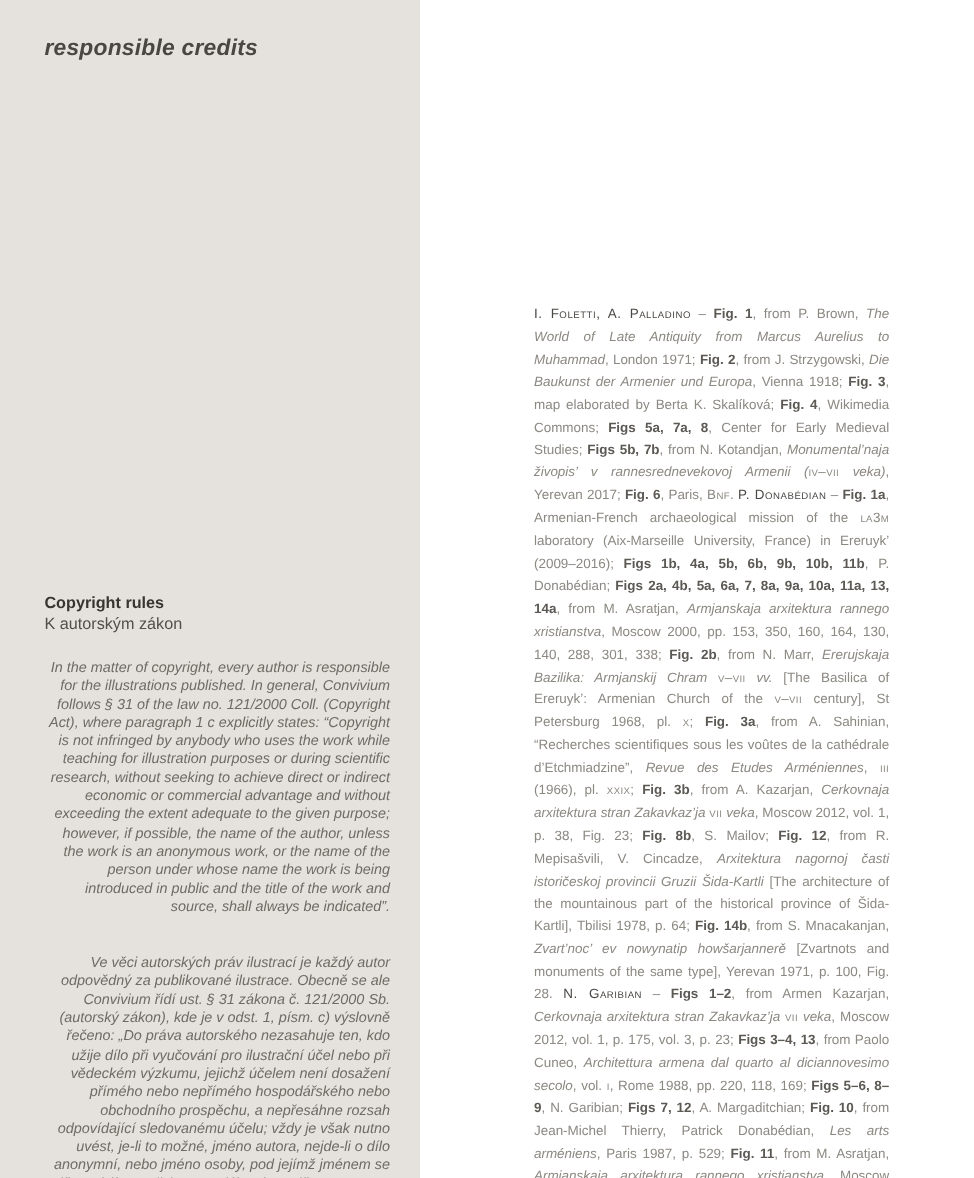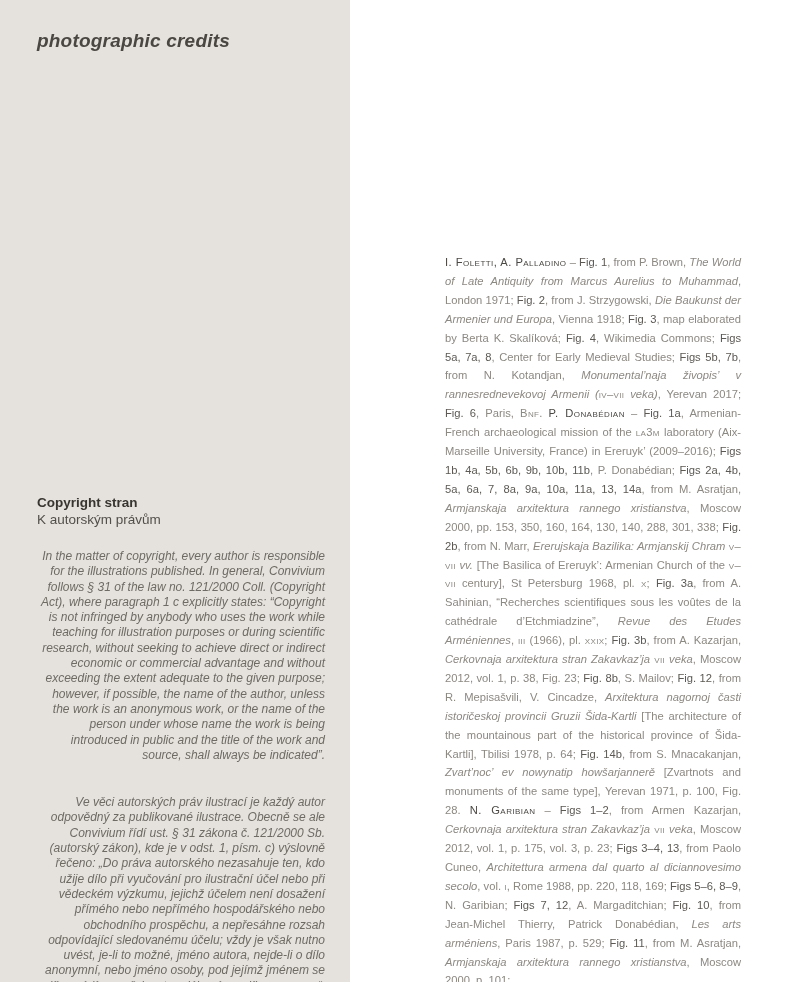--- a/index.html
+++ b/index.html
@@ -63,37 +63,37 @@
     position: absolute;
     left: 445px; top: 253px;
     width: 296px;
     margin: 0;
     font-size: 11.2px;
     line-height: 18.9px;
     color: #8c8882;
     text-align: justify;
   }
   .seg-r { }
-  .seg-b { font-weight: 400; color: #5c5954; }
+  .seg-b { font-weight: 700; color: #5c5954; }
   .seg-i { font-style: italic; }
   .seg-sc { font-variant: small-caps; letter-spacing: 0.03em; }
   .seg-scb { font-variant: small-caps; font-weight: 400; color: #4b4844; letter-spacing: 0.04em; }
   .seg-isc { font-variant: small-caps; letter-spacing: 0.03em; }
 </style>
 </head>
 <body>
 
 <div class="page">
 
   <aside class="left-panel">
-    <h1 class="page-title">photographic credits</h1>
+    <h1 class="page-title">responsible credits</h1>
 
     <section class="copyright-block">
-      <h2 class="copyright-heading-en">Copyright stran</h2>
-      <h3 class="copyright-heading-cs">K autorským právům</h3>
+      <h2 class="copyright-heading-en">Copyright rules</h2>
+      <h3 class="copyright-heading-cs">K autorským zákon</h3>
       <p class="copyright-para first">In the matter of copyright, every author is responsible for the illustrations published. In general, Convivium follows § 31 of the law no. 121/2000 Coll. (Copyright Act), where paragraph 1 c explicitly states: “Copyright is not infringed by anybody who uses the work while teaching for illustration purposes or during scientific research, without seeking to achieve direct or indirect economic or commercial advantage and without exceeding the extent adequate to the given purpose; however, if possible, the name of the author, unless the work is an anonymous work, or the name of the person under whose name the work is being introduced in public and the title of the work and source, shall always be indicated”.</p>
       <p class="copyright-para second">Ve věci autorských práv ilustrací je každý autor odpovědný za publikované ilustrace. Obecně se ale Convivium řídí ust. § 31 zákona č. 121/2000 Sb. (autorský zákon), kde je v odst. 1, písm. c) výslovně řečeno: „Do práva autorského nezasahuje ten, kdo užije dílo při vyučování pro ilustrační účel nebo při vědeckém výzkumu, jejichž účelem není dosažení přímého nebo nepřímého hospodářského nebo obchodního prospěchu, a nepřesáhne rozsah odpovídající sledovanému účelu; vždy je však nutno uvést, je-li to možné, jméno autora, nejde-li o dílo anonymní, nebo jméno osoby, pod jejímž jménem se dílo uvádí na veřejnost, a dále název díla a pramen“.</p>
     </section>
   </aside>
 
   <main>
     <p class="credits"><span class="seg-scb">I. Foletti, A. Palladino</span><span class="seg-r"> – </span><span class="seg-b">Fig. 1</span><span class="seg-r">, from P. Brown, </span><span class="seg-i">The World of Late Antiquity from Marcus Aurelius to Muhammad</span><span class="seg-r">, London 1971; </span><span class="seg-b">Fig. 2</span><span class="seg-r">, from J. Strzygowski, </span><span class="seg-i">Die Baukunst der Armenier und Europa</span><span class="seg-r">, Vienna 1918; </span><span class="seg-b">Fig. 3</span><span class="seg-r">, map elaborated by Berta K. Skalíková; </span><span class="seg-b">Fig. 4</span><span class="seg-r">, Wikimedia Commons; </span><span class="seg-b">Figs 5a, 7a, 8</span><span class="seg-r">, Center for Early Medieval Studies; </span><span class="seg-b">Figs 5b, 7b</span><span class="seg-r">, from N. Kotandjan, </span><span class="seg-i">Monumental’naja živopis’ v rannesrednevekovoj Armenii (</span><span class="seg-isc">iv–vii</span><span class="seg-i"> veka)</span><span class="seg-r">, Yerevan 2017; </span><span class="seg-b">Fig. 6</span><span class="seg-r">, Paris, </span><span class="seg-sc">Bnf</span><span class="seg-r">. </span><span class="seg-scb">P. Donabédian</span><span class="seg-r"> – </span><span class="seg-b">Fig. 1a</span><span class="seg-r">, Armenian-French archaeological mission of the </span><span class="seg-sc">la3m</span><span class="seg-r"> laboratory (Aix-Marseille University, France) in Ereruyk’ (2009–2016); </span><span class="seg-b">Figs 1b, 4a, 5b, 6b, 9b, 10b, 11b</span><span class="seg-r">, P. Donabédian; </span><span class="seg-b">Figs 2a, 4b, 5a, 6a, 7, 8a, 9a, 10a, 11a, 13, 14a</span><span class="seg-r">, from M. Asratjan, </span><span class="seg-i">Armjanskaja arxitektura rannego xristianstva</span><span class="seg-r">, Moscow 2000, pp. 153, 350, 160, 164, 130, 140, 288, 301, 338; </span><span class="seg-b">Fig. 2b</span><span class="seg-r">, from N. Marr, </span><span class="seg-i">Ererujskaja Bazilika: Armjanskij Chram </span><span class="seg-isc">v–vii</span><span class="seg-i"> vv.</span><span class="seg-r"> [The Basilica of Ereruyk’: Armenian Church of the </span><span class="seg-sc">v–vii</span><span class="seg-r"> century], St Petersburg 1968, pl. </span><span class="seg-sc">x</span><span class="seg-r">; </span><span class="seg-b">Fig. 3a</span><span class="seg-r">, from A. Sahinian, “Recherches scientifiques sous les voûtes de la cathédrale d’Etchmiadzine”, </span><span class="seg-i">Revue des Etudes Arméniennes</span><span class="seg-r">, </span><span class="seg-sc">iii</span><span class="seg-r"> (1966), pl. </span><span class="seg-sc">xxix</span><span class="seg-r">; </span><span class="seg-b">Fig. 3b</span><span class="seg-r">, from A. Kazarjan, </span><span class="seg-i">Cerkovnaja arxitektura stran Zakavkaz’ja </span><span class="seg-isc">vii</span><span class="seg-i"> veka</span><span class="seg-r">, Moscow 2012, vol. 1, p. 38, Fig. 23; </span><span class="seg-b">Fig. 8b</span><span class="seg-r">, S. Mailov; </span><span class="seg-b">Fig. 12</span><span class="seg-r">, from R. Mepisašvili, V. Cincadze, </span><span class="seg-i">Arxitektura nagornoj časti istoričeskoj provincii Gruzii Šida-Kartli</span><span class="seg-r"> [The architecture of the mountainous part of the historical province of Šida-Kartli], Tbilisi 1978, p. 64; </span><span class="seg-b">Fig. 14b</span><span class="seg-r">, from S. Mnacakanjan, </span><span class="seg-i">Zvart’noc’ ev nowynatip howšarjannerě</span><span class="seg-r"> [Zvartnots and monuments of the same type], Yerevan 1971, p. 100, Fig. 28. </span><span class="seg-scb">N. Garibian</span><span class="seg-r"> – </span><span class="seg-b">Figs 1–2</span><span class="seg-r">, from Armen Kazarjan, </span><span class="seg-i">Cerkovnaja arxitektura stran Zakavkaz’ja </span><span class="seg-isc">vii</span><span class="seg-i"> veka</span><span class="seg-r">, Moscow 2012, vol. 1, p. 175, vol. 3, p. 23; </span><span class="seg-b">Figs 3–4, 13</span><span class="seg-r">, from Paolo Cuneo, </span><span class="seg-i">Architettura armena dal quarto al diciannovesimo secolo</span><span class="seg-r">, vol. </span><span class="seg-sc">i</span><span class="seg-r">, Rome 1988, pp. 220, 118, 169; </span><span class="seg-b">Figs 5–6, 8–9</span><span class="seg-r">, N. Garibian; </span><span class="seg-b">Figs 7, 12</span><span class="seg-r">, A. Margaditchian; </span><span class="seg-b">Fig. 10</span><span class="seg-r">, from Jean-Michel Thierry, Patrick Donabédian, </span><span class="seg-i">Les arts arméniens</span><span class="seg-r">, Paris 1987, p. 529; </span><span class="seg-b">Fig. 11</span><span class="seg-r">, from M. Asratjan, </span><span class="seg-i">Armjanskaja arxitektura rannego xristianstva</span><span class="seg-r">, Moscow 2000, p. 101; </span></p>
   </main>
 
 </div>

